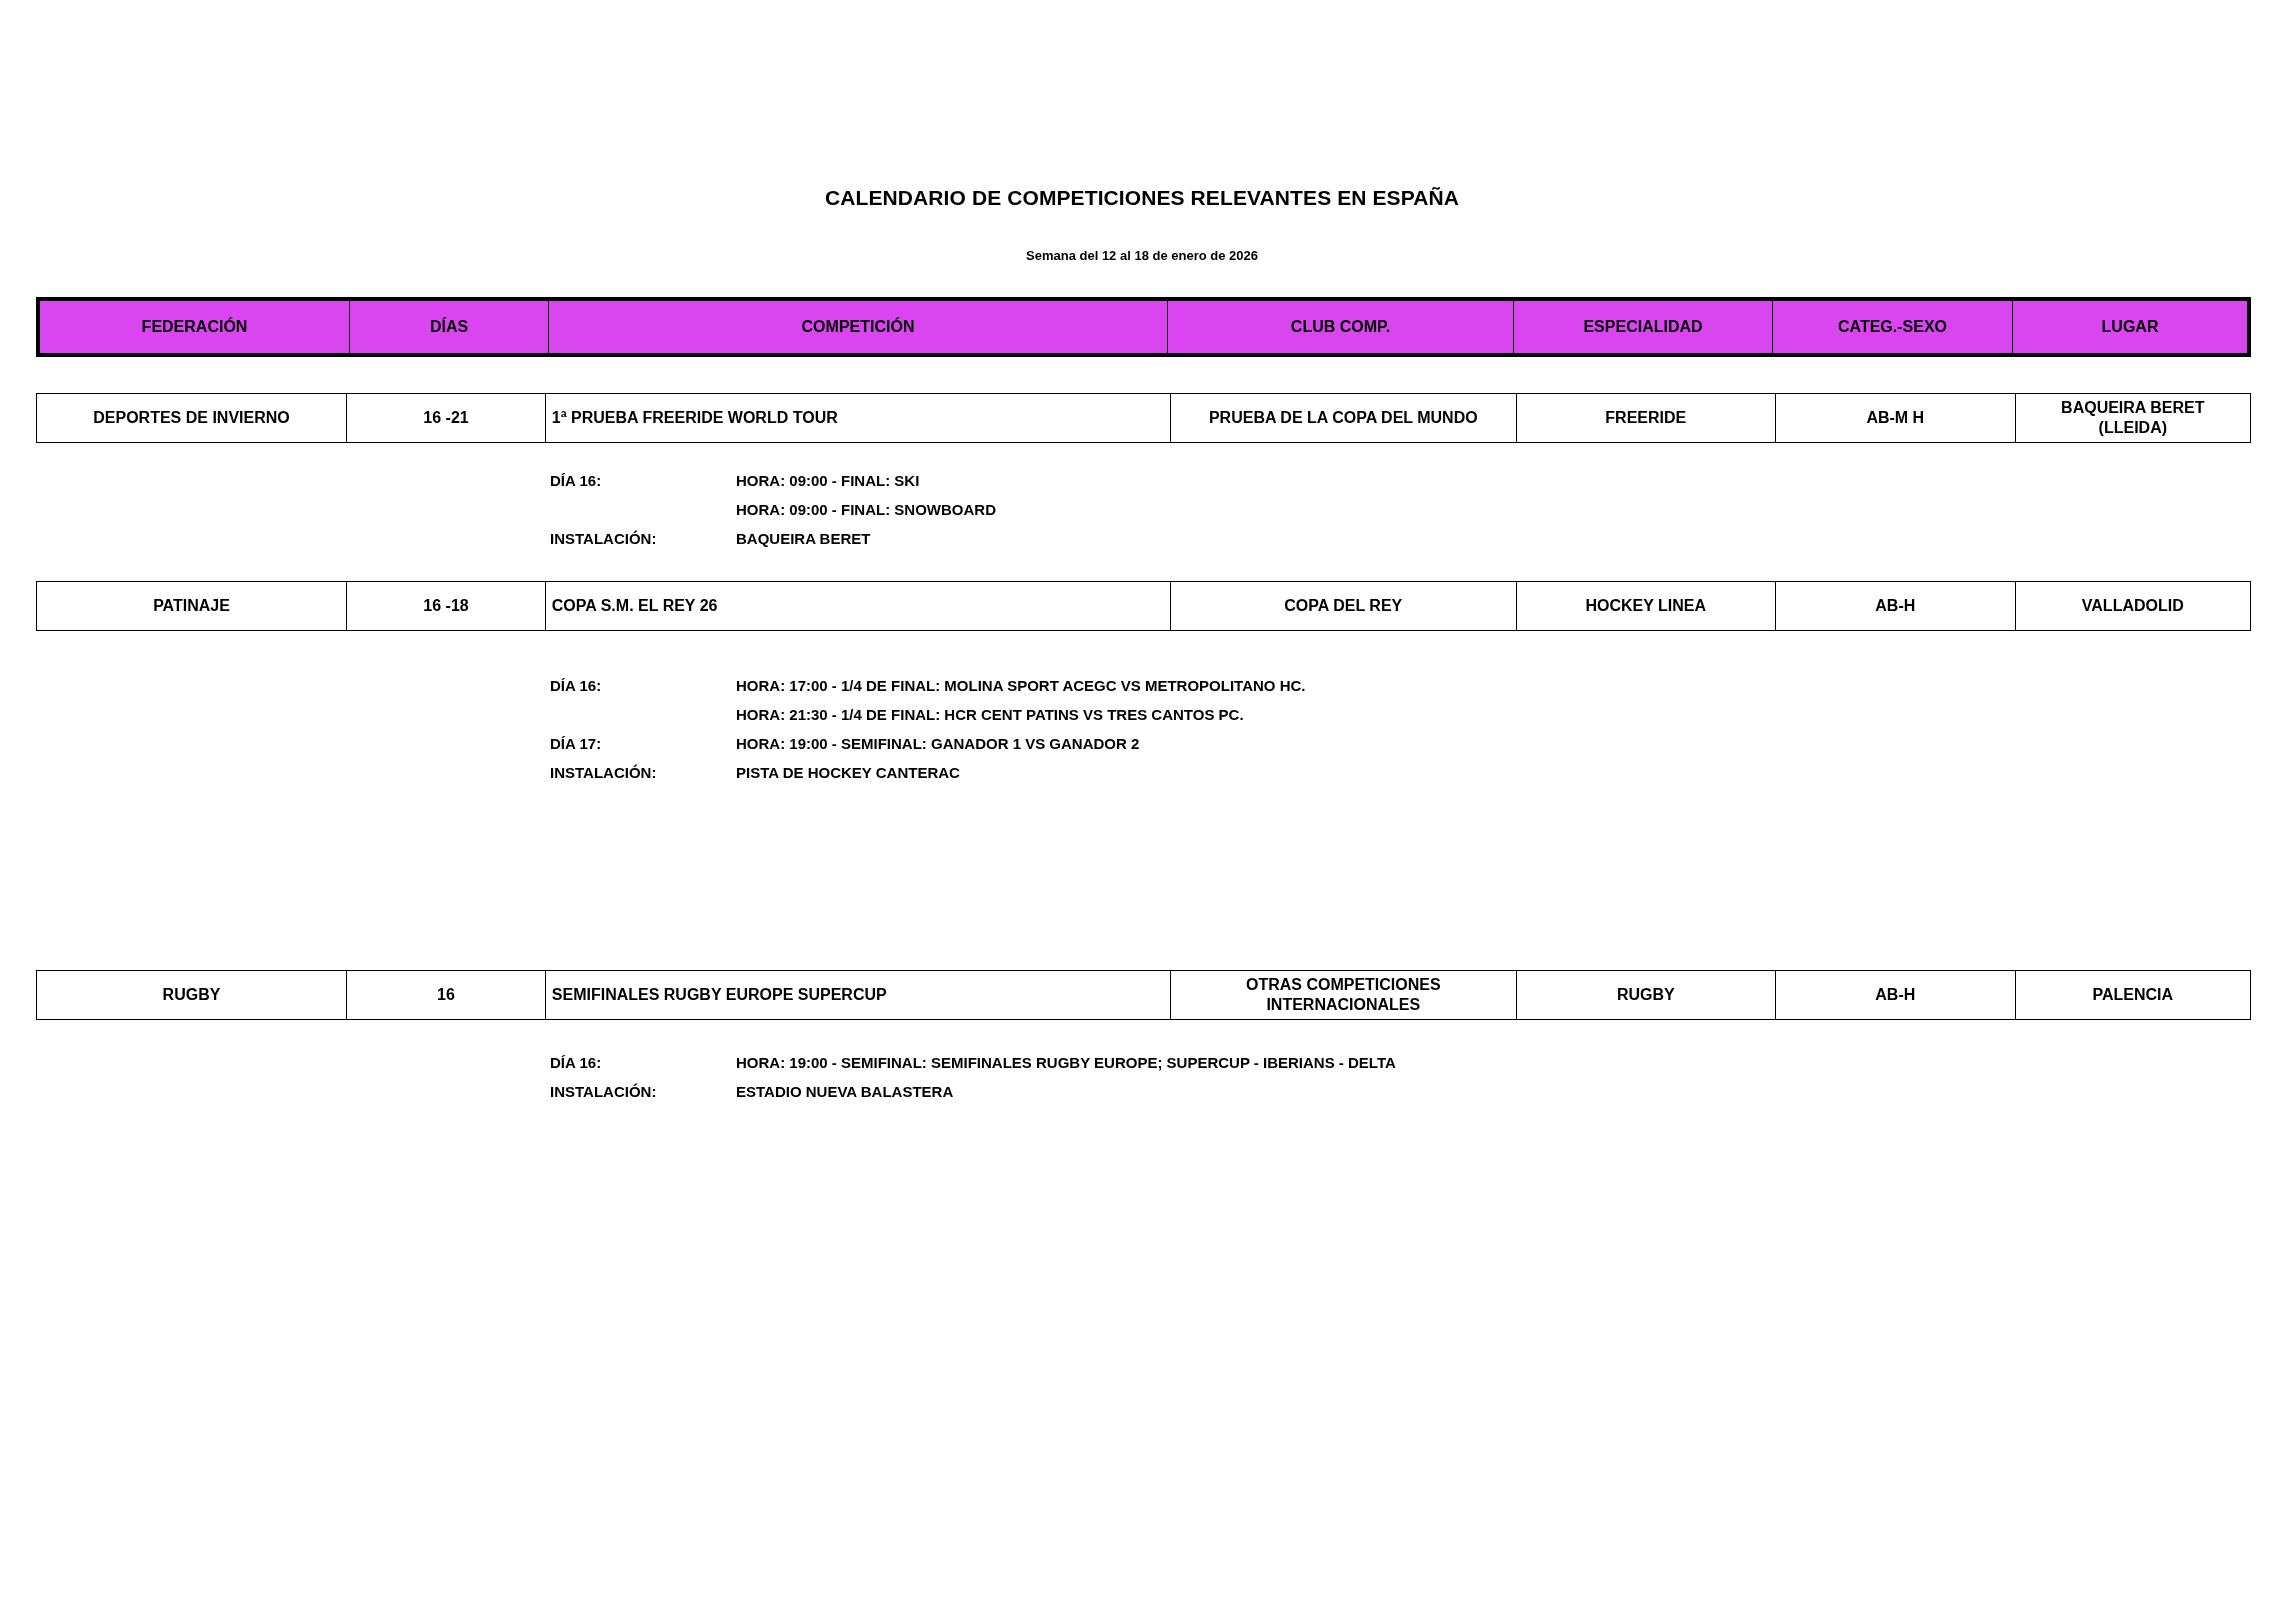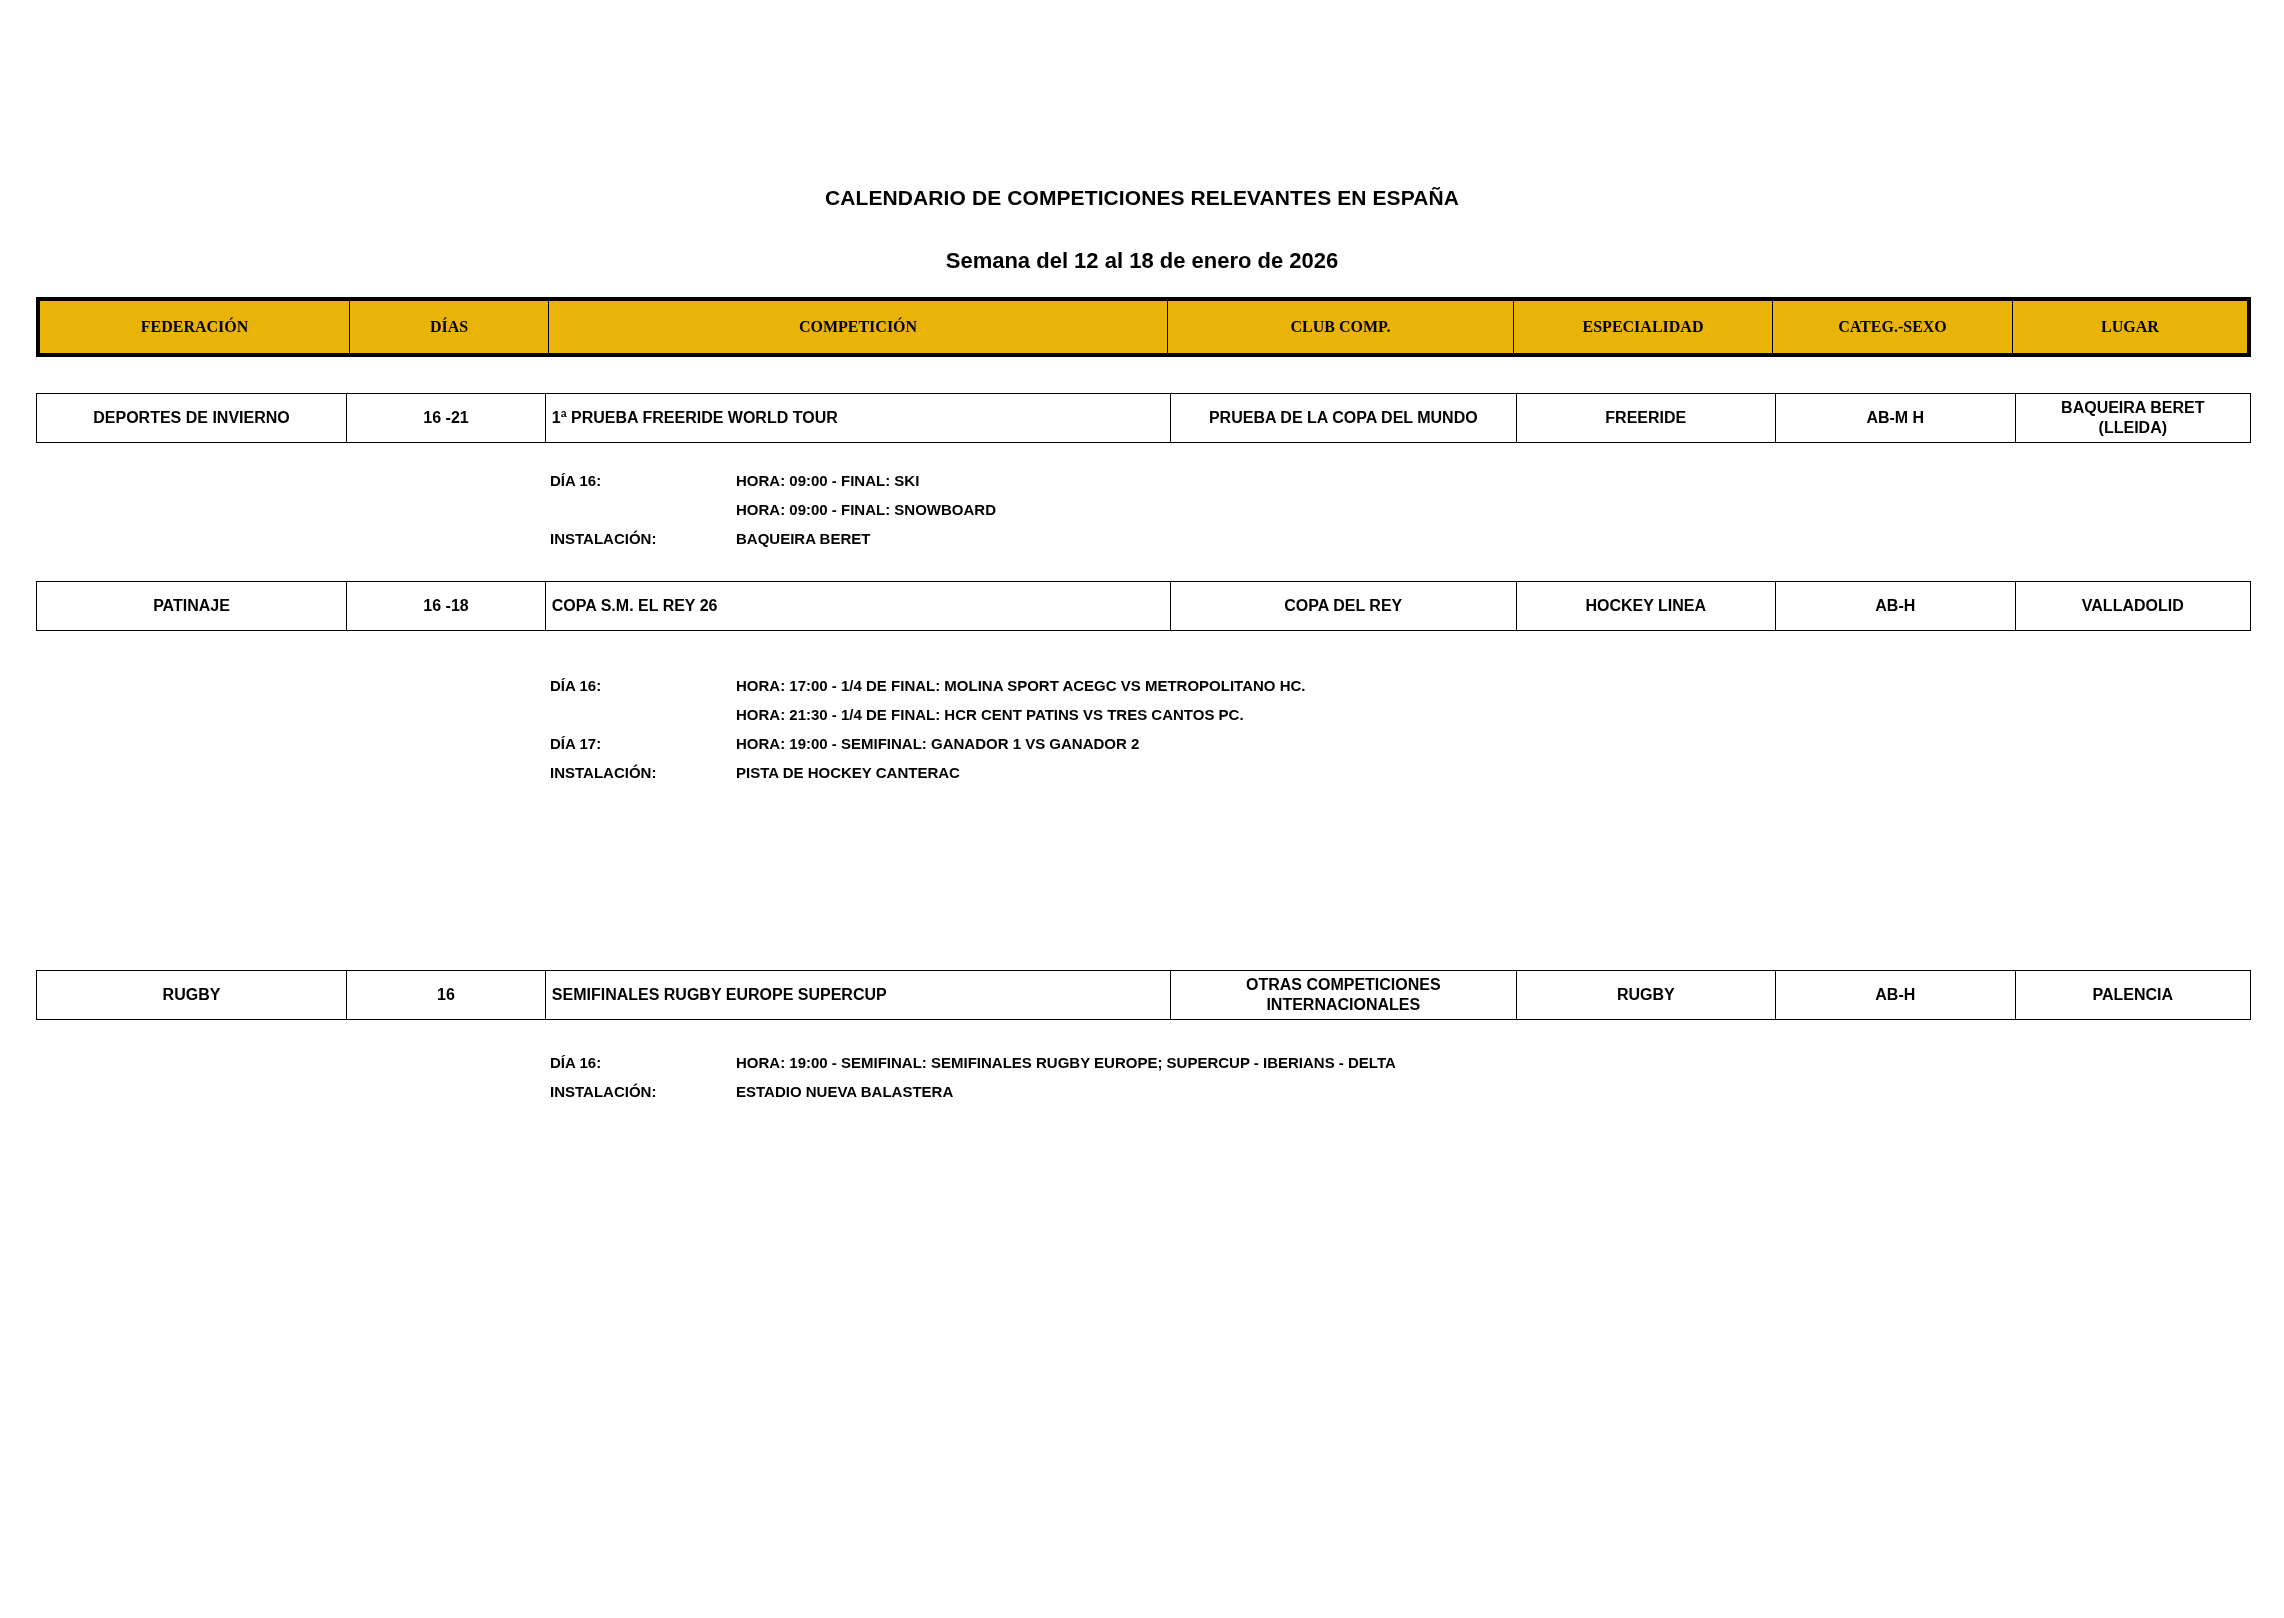--- a/index.html
+++ b/index.html
@@ -34,21 +34,21 @@
     font-size: 21px;
     font-weight: bold;
     letter-spacing: 0.1px;
   }
   .doc-subtitle {
     position: absolute;
     left: 0;
     top: 212px;
     width: 2284px;
     text-align: center;
-    font-size: 22px;
+    font-size: 13px;
     font-weight: bold;
   }
 
   
   .tbl {
     position: absolute;
     left: 36px;
     border-collapse: collapse;
     table-layout: fixed;
     width: 2200px;
@@ -61,23 +61,22 @@
     font-weight: bold;
     padding: 0;
     line-height: 1.22;
   }
 
   .tbl.header-tbl {
     top: 261px;
     border: 4.8px solid #000000;
   }
   .tbl.header-tbl td {
-    background: #eab308;
+    background: #d946ef;
     height: 52px;
-    font-family: Liberation Serif, serif;
   }
 
   .tbl.row-tbl td {
     background: #ffffff;
     height: 48px;
   }
 
   
   .c-fed   { width: 309px; }
   .c-dias  { width: 198px; }

